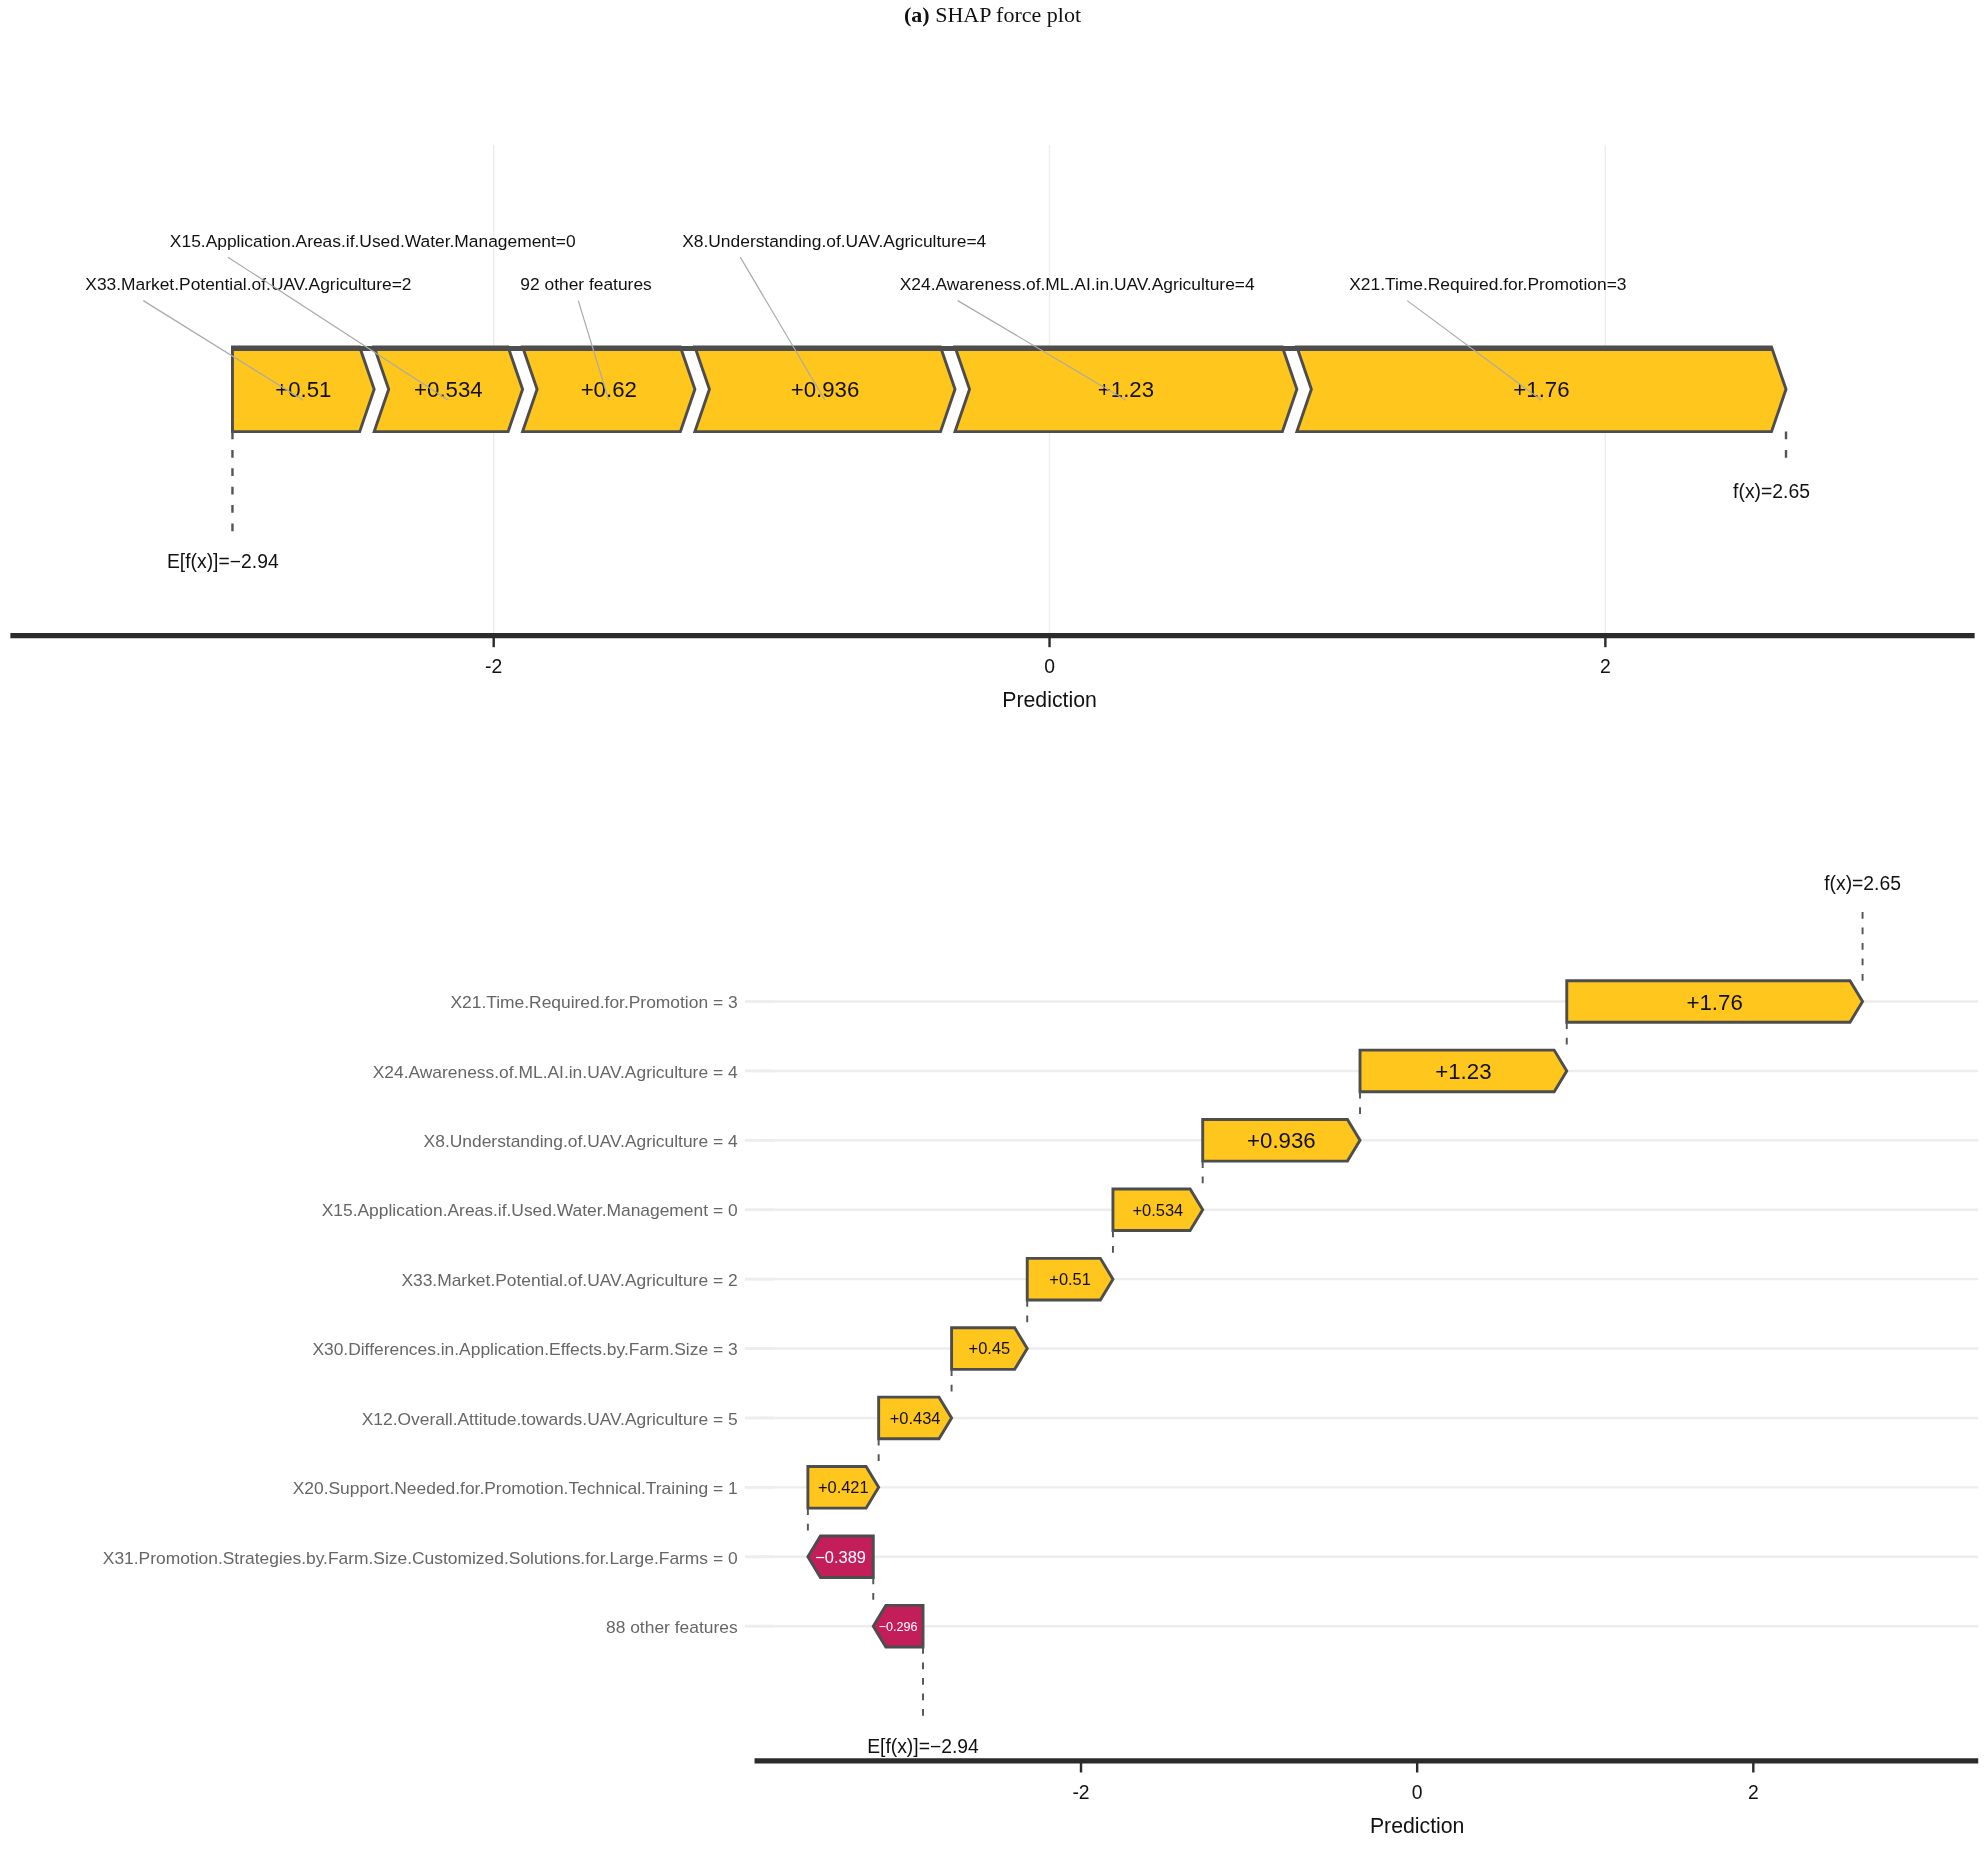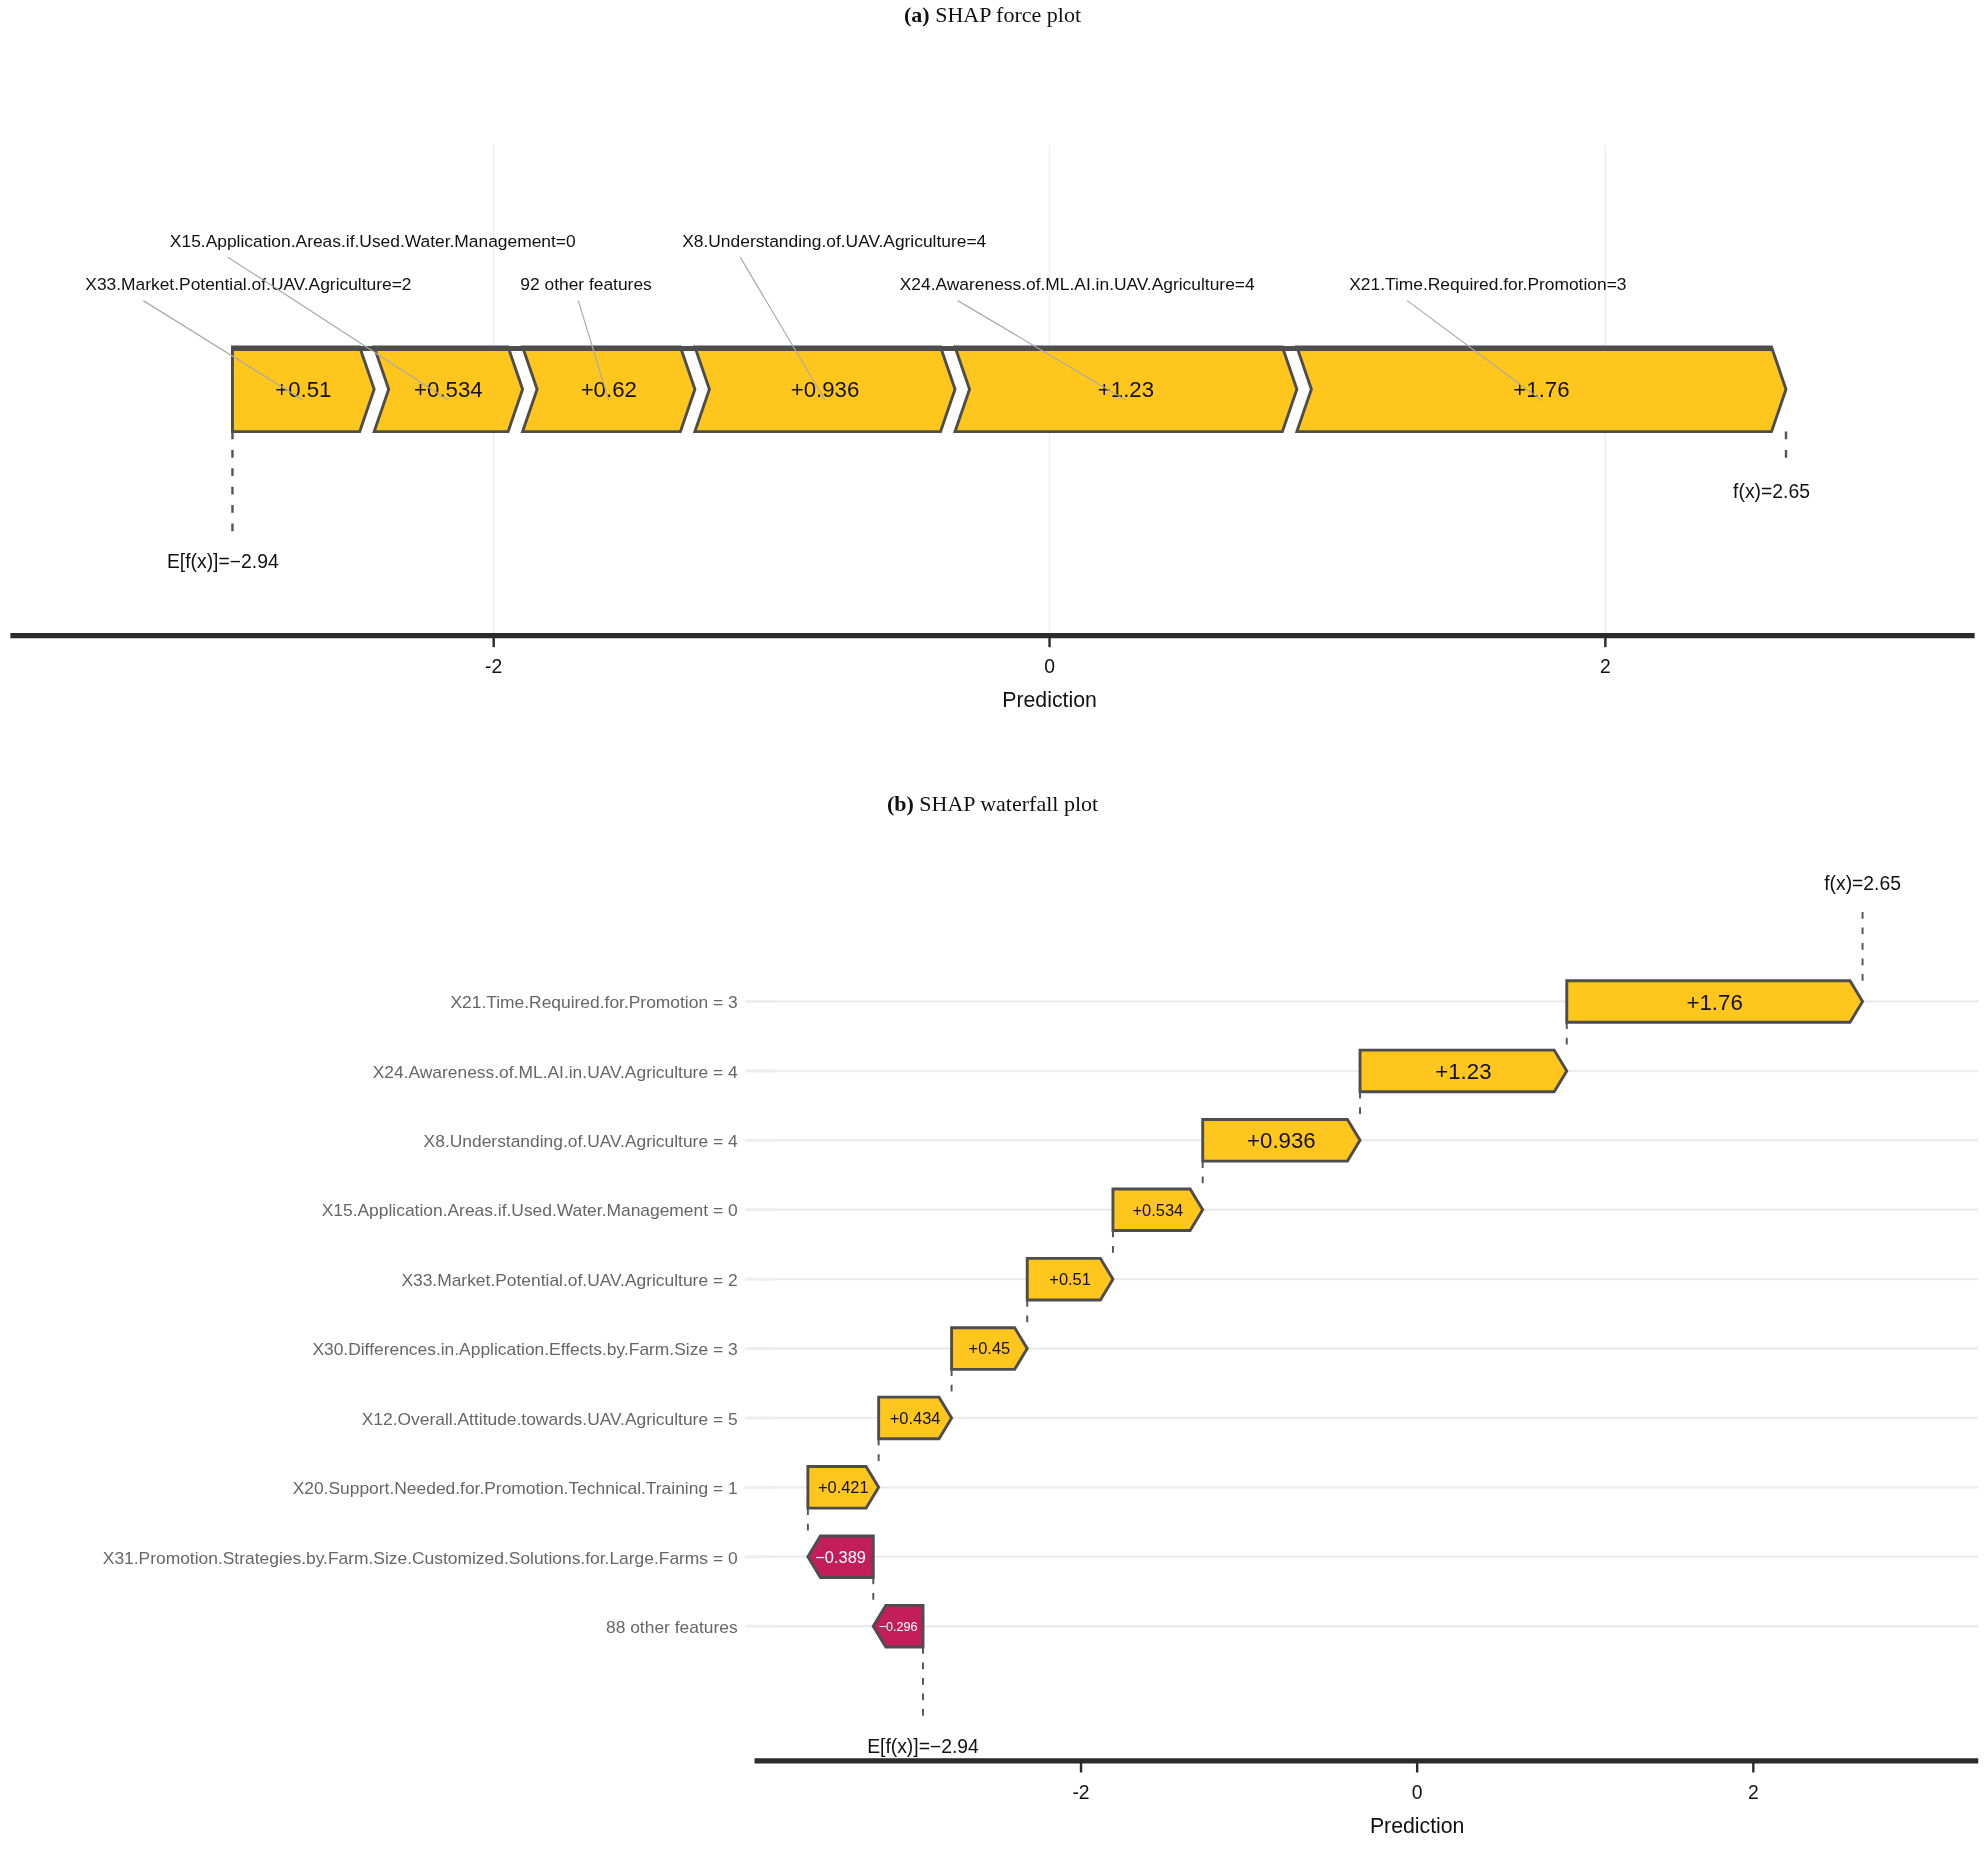--- a/index.html
+++ b/index.html
@@ -88,24 +88,20 @@
       <line x1="20" y1="1315" x2="4084" y2="1315" stroke="#2B2B2B" stroke-width="11"></line>
       <line x1="1020" y1="1315" x2="1020" y2="1339" stroke="#2B2B2B" stroke-width="5"></line>
       <text x="1020" y="1393" font-size="40" text-anchor="middle" fill="#111" font-family="&quot;Liberation Sans&quot;, sans-serif">-2</text>
       <line x1="2170" y1="1315" x2="2170" y2="1339" stroke="#2B2B2B" stroke-width="5"></line>
       <text x="2170" y="1393" font-size="40" text-anchor="middle" fill="#111" font-family="&quot;Liberation Sans&quot;, sans-serif">0</text>
       <line x1="3320" y1="1315" x2="3320" y2="1339" stroke="#2B2B2B" stroke-width="5"></line>
       <text x="3320" y="1393" font-size="40" text-anchor="middle" fill="#111" font-family="&quot;Liberation Sans&quot;, sans-serif">2</text>
       <text x="2170" y="1463" font-size="44" text-anchor="middle" fill="#111" font-family="&quot;Liberation Sans&quot;, sans-serif">Prediction</text>
     </svg>
 
-  <div class="panel-title" style="top:791px;">
-    <b>(b)</b>
-    <span>SHAP waterfall plot</span>
-  </div>
 
   <svg id="waterfall-svg" width="1985" height="1011" viewBox="0 0 4104 2090" style="top:837px;">
       <line x1="1560" y1="340" x2="4090" y2="340" stroke="#EDEDED" stroke-width="5"></line>
       <line x1="1560" y1="483.5" x2="4090" y2="483.5" stroke="#EDEDED" stroke-width="5"></line>
       <line x1="1560" y1="627" x2="4090" y2="627" stroke="#EDEDED" stroke-width="5"></line>
       <line x1="1560" y1="770.5" x2="4090" y2="770.5" stroke="#EDEDED" stroke-width="5"></line>
       <line x1="1560" y1="914" x2="4090" y2="914" stroke="#EDEDED" stroke-width="5"></line>
       <line x1="1560" y1="1057.5" x2="4090" y2="1057.5" stroke="#EDEDED" stroke-width="5"></line>
       <line x1="1560" y1="1201" x2="4090" y2="1201" stroke="#EDEDED" stroke-width="5"></line>
       <line x1="1560" y1="1344.5" x2="4090" y2="1344.5" stroke="#EDEDED" stroke-width="5"></line>

